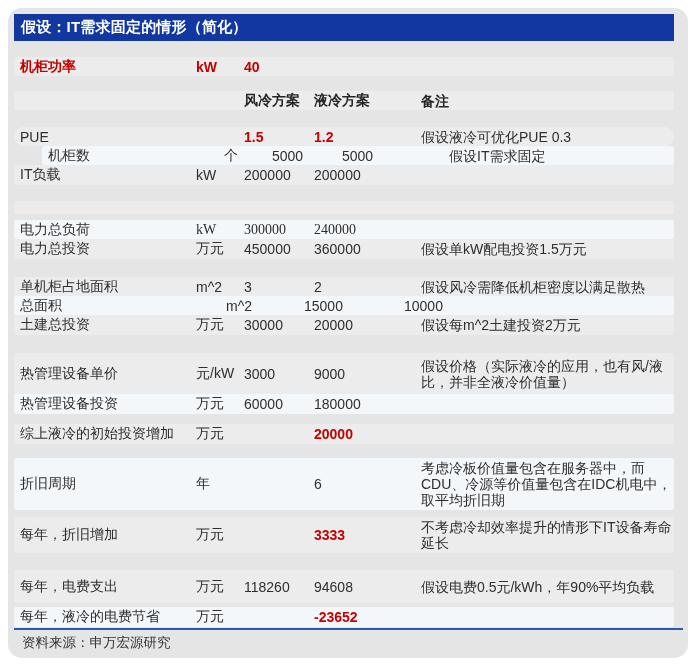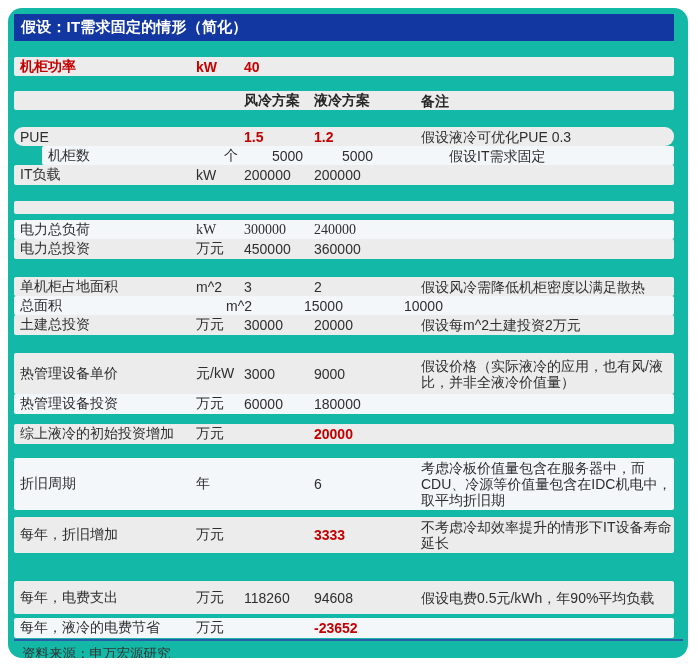--- a/index.html
+++ b/index.html
@@ -5,21 +5,21 @@
   html,body{margin:0;padding:0;}
   body{
     width:698px;height:666px;background:#ffffff;
     font-family:"Liberation Sans","DejaVu Sans",sans-serif;
     -webkit-font-smoothing:antialiased;
   }
   .card{
     box-sizing:border-box;
     margin:8px 10px 0 8px;
     width:680px;height:650px;
-    background:#14b8a6;
+    background:#e5e5e5;
     border-radius:14px;
     padding:6px 14px 0 6px;
     overflow:hidden;
   }
   .titlebar{
     height:27px;
     background:#1237a0;
     color:#ffffff;
     font-weight:bold;
     font-size:15px;
@@ -119,20 +119,21 @@
     <div class="c num air">300000</div>
     <div class="c num liq">240000</div>
     <div class="c note"></div>
   </div>
 
   <div class="trow gray" style="margin-top: 0px; min-height: 20px;">
     <div class="c label">电力总投资</div>
     <div class="c unit">万元</div>
     <div class="c num air">450000</div>
     <div class="c num liq">360000</div>
+    <div class="c note">假设单kW配电投资1.5万元</div>
   </div>
 
   <div class="trow gray" style="margin-top: 18px; min-height: 19px;">
     <div class="c label">单机柜占地面积</div>
     <div class="c unit">m^2</div>
     <div class="c num air">3</div>
     <div class="c num liq">2</div>
     <div class="c note">假设风冷需降低机柜密度以满足散热</div>
   </div>
 
@@ -185,21 +186,21 @@
   </div>
 
   <div class="trow gray red-values" style="margin-top: 7px; min-height: 36px;">
     <div class="c label">每年，折旧增加</div>
     <div class="c unit">万元</div>
     <div class="c num air"></div>
     <div class="c num liq">3333</div>
     <div class="c note">不考虑冷却效率提升的情形下IT设备寿命延长</div>
   </div>
 
-  <div class="trow gray" style="margin-top: 28px; min-height: 33px;">
+  <div class="trow gray" style="margin-top: 17px; min-height: 33px;">
     <div class="c label">每年，电费支出</div>
     <div class="c unit">万元</div>
     <div class="c num air">118260</div>
     <div class="c num liq">94608</div>
     <div class="c note">假设电费0.5元/kWh，年90%平均负载</div>
   </div>
 
   <div class="trow light red-values" style="margin-top: 4px; min-height: 20px;">
     <div class="c label">每年，液冷的电费节省</div>
     <div class="c unit">万元</div>

